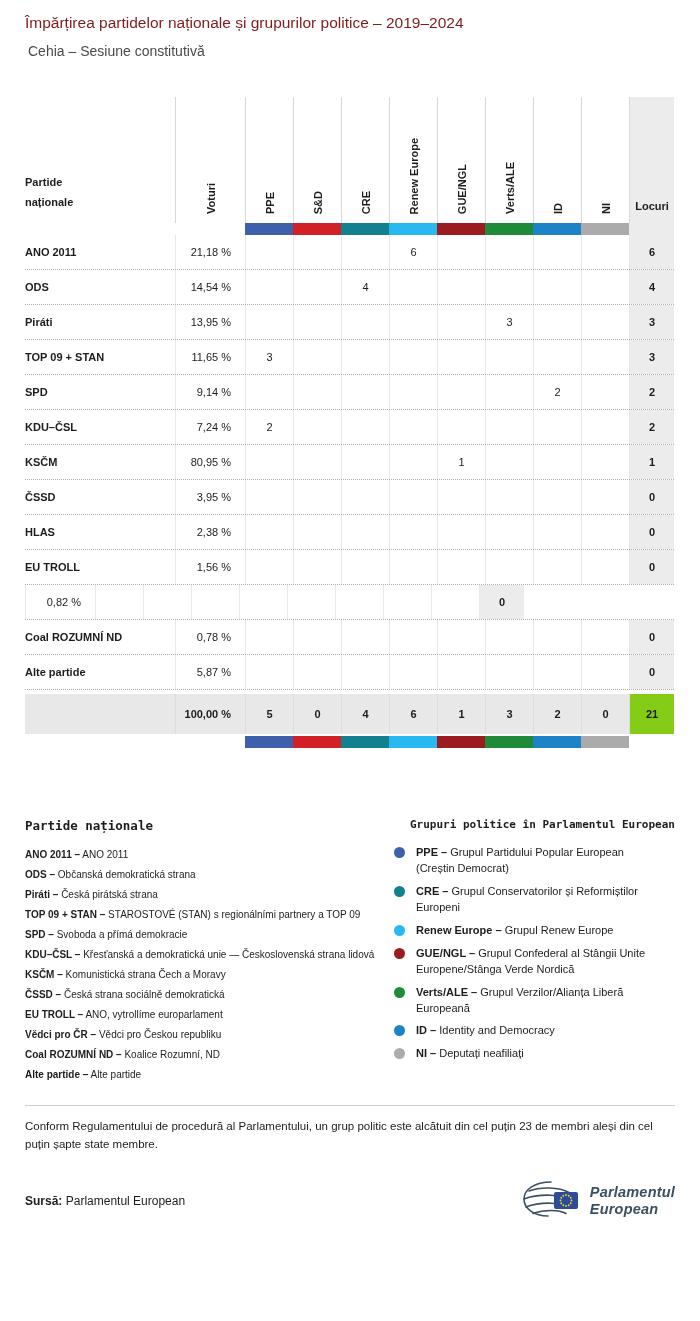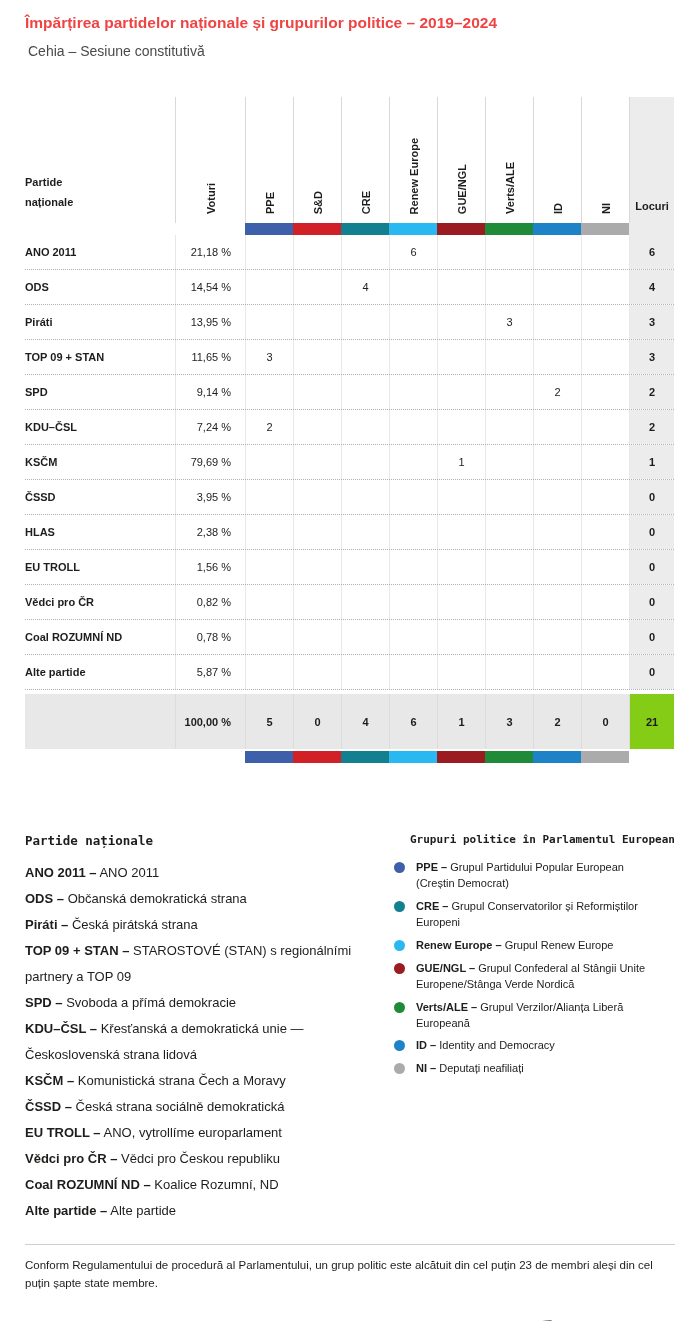--- a/index.html
+++ b/index.html
@@ -6,21 +6,21 @@
   html, body { background: #ffffff; }
   body {
     width: 700px; height: 1321px; overflow: hidden;
     font-family: "Liberation Sans", sans-serif;
     color: #1d1d1b;
     -webkit-font-smoothing: antialiased;
   }
   .page { padding: 14px 25px 0 25px; }
   .contents { display: contents; }
 
-  h1.title { font-size: 15.5px; font-weight: bold; color: #ef4444; }
+  h1.title { font-size: 15.5px; font-weight: normal; color: #7f1d1d; }
   h2.subtitle { font-size: 14px; font-weight: normal; color: #4a4a4a; margin: 11px 0 0 3px; }
 
   
   .table { margin-top: 38px; width: 649px; }
   .thead { display: flex; height: 126px; }
   .hcell { border-left: 1px solid #d9d9d9; }
   .pcol { width: 150px; border-left: none; display: flex; align-items: flex-end; padding-bottom: 10px; }
   .party-header { font-size: 11px; font-weight: bold; max-width: 72px; line-height: 1.8; }
   .vcol { width: 70px; }
   .gcol { width: 48px; }
@@ -34,33 +34,33 @@
   .bar-seg { width: 48px; height: 12px; }
   .bars-seats { width: 45px; background: #ececec; }
 
   .trow { display: flex; height: 35px; border-bottom: 1px dotted #b0b0b0; }
   .cell { display: flex; align-items: center; font-size: 11px; border-left: 1px solid #e8e8e8; }
   .cell.party { width: 150px; border-left: none; font-weight: bold; }
   .cell.votes { width: 70px; justify-content: flex-end; padding-right: 14px; }
   .cell.gcell { width: 48px; justify-content: center; }
   .cell.seats { width: 45px; justify-content: center; font-weight: bold; background: #ececec; }
 
-  .total { display: flex; height: 55px; margin-top: 4px; background: #e8e8e8; }
+  .total { display: flex; height: 40px; margin-top: 4px; background: #e8e8e8; }
   .total .cell { border-left: 1px solid #dcdcdc; font-weight: bold; }
   .total .cell.party { border-left: none; }
   .total .cell.seats { background: #84cc16; }
 
   
   .legends { display: flex; justify-content: space-between; margin-top: 70px; }
   .legend-parties { width: 352px; }
   .legend-groups { width: 281px; }
   .lp-title { font-family: "DejaVu Sans Mono", monospace; font-size: 12.5px; font-weight: bold; margin-bottom: 12px; }
   .lg-title { font-family: "DejaVu Sans Mono", monospace; font-size: 11px; font-weight: bold; margin-bottom: 14px; margin-left: 16px; }
   ul { list-style: none; }
-  .lp-item { font-size: 13px; line-height: 2.0; }
+  .lp-item { font-size: 10px; line-height: 2.0; }
   .lg-item { display: flex; font-size: 11px; line-height: 1.45; margin-bottom: 7px; }
   .dot { width: 11px; height: 11px; border-radius: 50%; flex: none; margin-right: 11px; margin-top: 2px; }
   .lg-text { width: 240px; }
 
   
   hr.rule { border: none; border-top: 1px solid #cfcfcf; margin-top: 20px; }
   .note { font-size: 11.5px; line-height: 1.55; margin-top: 12px; color: #1d1d1b; }
   .bottom { display: flex; justify-content: space-between; align-items: center; margin-top: 24px; }
   .source { font-size: 12px; }
   .logo { display: flex; align-items: center; gap: 8px; }
@@ -185,21 +185,21 @@
           <div class="cell gcell"></div>
           <div class="cell gcell"></div>
           <div class="cell gcell"></div>
           <div class="cell gcell"></div>
           <div class="cell gcell"></div>
           <div class="cell gcell"></div>
           <div class="cell seats">2</div>
         </div>
         <div class="trow">
           <div class="cell party">KSČM</div>
-          <div class="cell votes">79,69 %</div>
+          <div class="cell votes">80,95 %</div>
           <div class="cell gcell"></div>
           <div class="cell gcell"></div>
           <div class="cell gcell"></div>
           <div class="cell gcell"></div>
           <div class="cell gcell">1</div>
           <div class="cell gcell"></div>
           <div class="cell gcell"></div>
           <div class="cell gcell"></div>
           <div class="cell seats">1</div>
         </div>
@@ -236,21 +236,20 @@
           <div class="cell gcell"></div>
           <div class="cell gcell"></div>
           <div class="cell gcell"></div>
           <div class="cell gcell"></div>
           <div class="cell gcell"></div>
           <div class="cell gcell"></div>
           <div class="cell gcell"></div>
           <div class="cell seats">0</div>
         </div>
         <div class="trow">
-          <div class="cell party">Vědci pro ČR</div>
           <div class="cell votes">0,82 %</div>
           <div class="cell gcell"></div>
           <div class="cell gcell"></div>
           <div class="cell gcell"></div>
           <div class="cell gcell"></div>
           <div class="cell gcell"></div>
           <div class="cell gcell"></div>
           <div class="cell gcell"></div>
           <div class="cell gcell"></div>
           <div class="cell seats">0</div>

